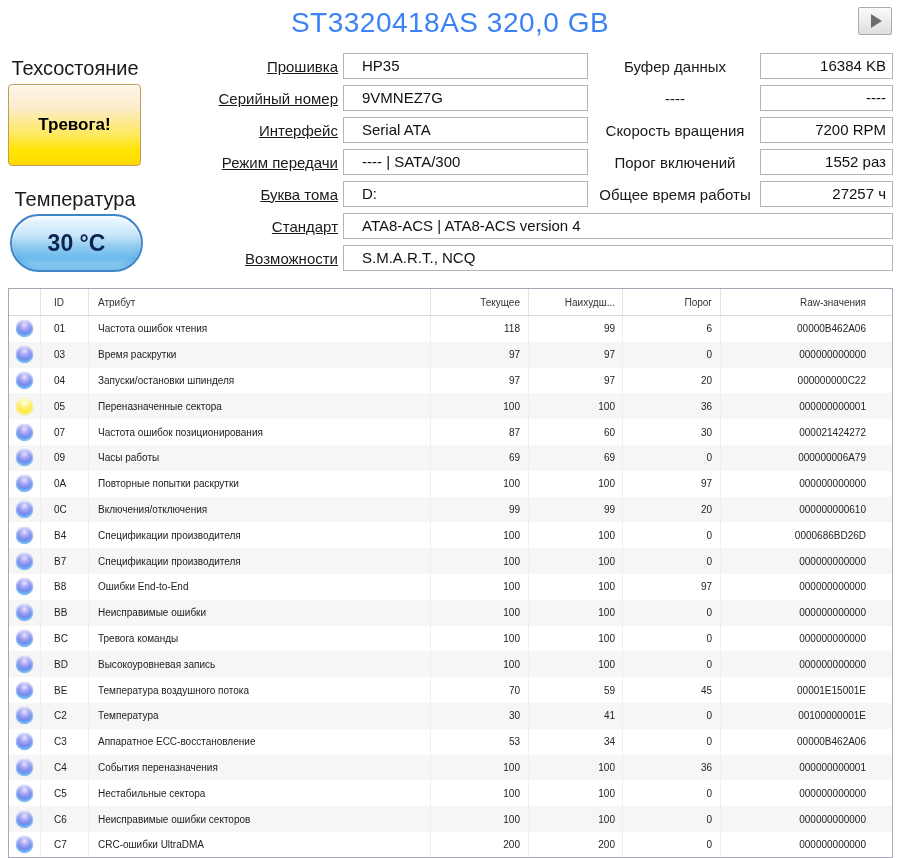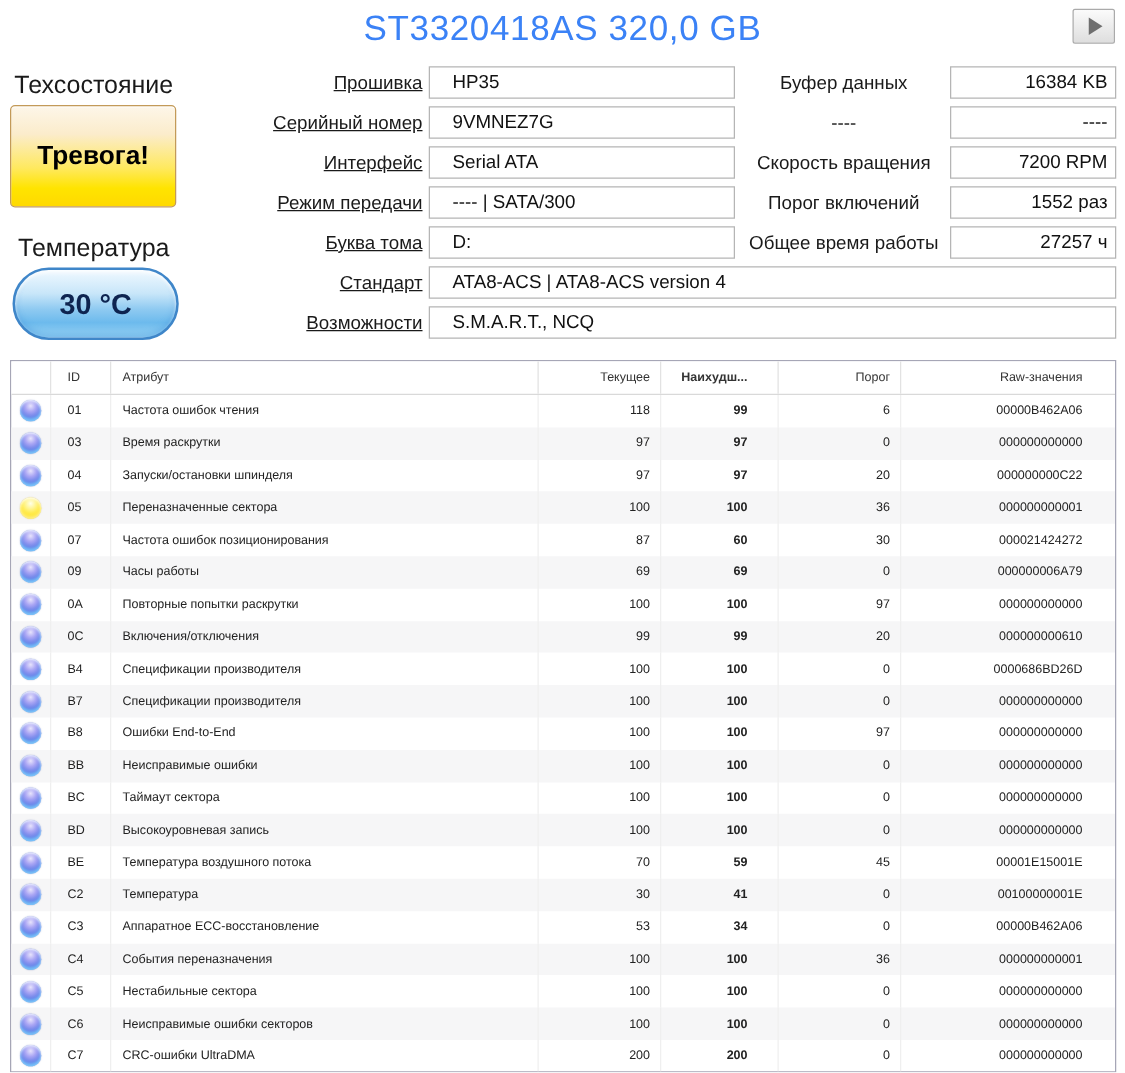--- a/index.html
+++ b/index.html
@@ -18,21 +18,21 @@
 
   .side-label { position:absolute; left:0; width:150px; text-align:center; font-size:20px; color:#1a1a1a; }
   .health-label { top:57px; }
   .temp-label { top:188px; }
 
   .alarm { position:absolute; left:8px; top:84px; width:133px; height:82px;
            border:1px solid #c39a58; border-radius:4px;
            background:linear-gradient(180deg,#fdf6e9 0%,#fbeccb 28%,#ffe95e 62%,#ffe400 82%,#ffd900 100%);
            box-shadow:inset 0 1px 0 rgba(255,255,255,.8);
            display:flex; align-items:center; justify-content:center;
-           font-size:21px; font-weight:bold; color:#000; cursor:pointer; }
+           font-size:17px; font-weight:bold; color:#000; cursor:pointer; }
 
   .temp-pill { position:absolute; left:10px; top:214px; width:133px; height:58px;
            border-radius:29px; border:2px solid #3f86c9;
            background:linear-gradient(180deg,#f0f9ff 0%,#c8e6f9 35%,#8fcaf1 58%,#6cbaed 78%,#9cd6f5 100%);
            box-shadow:inset 0 2px 3px rgba(255,255,255,.9), inset 0 -3px 5px rgba(70,150,220,.45);
            display:flex; align-items:center; justify-content:center;
            font-size:23px; font-weight:bold; color:#0e2450; cursor:pointer; }
 
   .left-fields  { position:absolute; left:0; top:53px; }
   .right-fields { position:absolute; left:595px; top:53px; }
@@ -56,21 +56,21 @@
   .thead > div:last-child { border-right:none; }
   .trow { display:flex; height:25.8px; align-items:center; color:#222; }
   #tbody .trow:nth-child(even) { background:#f6f6f7; }
   .trow > div { border-right:1px solid #efefef; }
   .trow > div:last-child { border-right:none; }
 
   .c-dot   { width:32px;  justify-content:center; }
   .c-id    { width:48px;  padding-left:13px; }
   .c-attr  { width:342px; padding-left:9px; }
   .c-cur   { width:98px;  justify-content:flex-end; padding-right:8px; }
-  .c-worst { width:94px;  justify-content:flex-end; padding-right:24px;font-weight:bold; }
+  .c-worst { width:94px;  justify-content:flex-end; padding-right:7px; }
   .c-thr   { width:98px;  justify-content:flex-end; padding-right:8px; }
   .c-raw   { width:171px; justify-content:flex-end; padding-right:26px; }
 
   .dot { width:17px; height:17px; border-radius:50%;
          background:radial-gradient(circle at 50% 28%, #e7e3fc 0%, #a9a5f4 30%, #6a80e8 60%, #4a90e0 80%, #7cc6f4 100%);
          box-shadow:inset 0 -2px 3px rgba(130,205,255,.85), inset 0 1px 2px rgba(255,255,255,.9), 0 0 1px rgba(60,80,160,.6); }
   .dot.yellow { background:radial-gradient(circle at 50% 28%, #ffffe8 0%, #fff27c 35%, #ffe41e 68%, #eeca00 92%);
          box-shadow:inset 0 -2px 3px rgba(255,242,160,.85), inset 0 1px 2px rgba(255,255,255,.95), 0 0 1px rgba(185,150,0,.6); }
 </style>
 </head>
@@ -306,21 +306,21 @@
     <div class="c-worst">100</div>
     <div class="c-thr">0</div>
     <div class="c-raw">000000000000</div>
   </div>
 
   <div class="trow">
     <div class="c-dot">
             <span class="dot"></span>
           </div>
     <div class="c-id">BC</div>
-    <div class="c-attr">Таймаут сектора</div>
+    <div class="c-attr">Тревога команды</div>
     <div class="c-cur">100</div>
     <div class="c-worst">100</div>
     <div class="c-thr">0</div>
     <div class="c-raw">000000000000</div>
   </div>
 
   <div class="trow">
     <div class="c-dot">
             <span class="dot"></span>
           </div>

